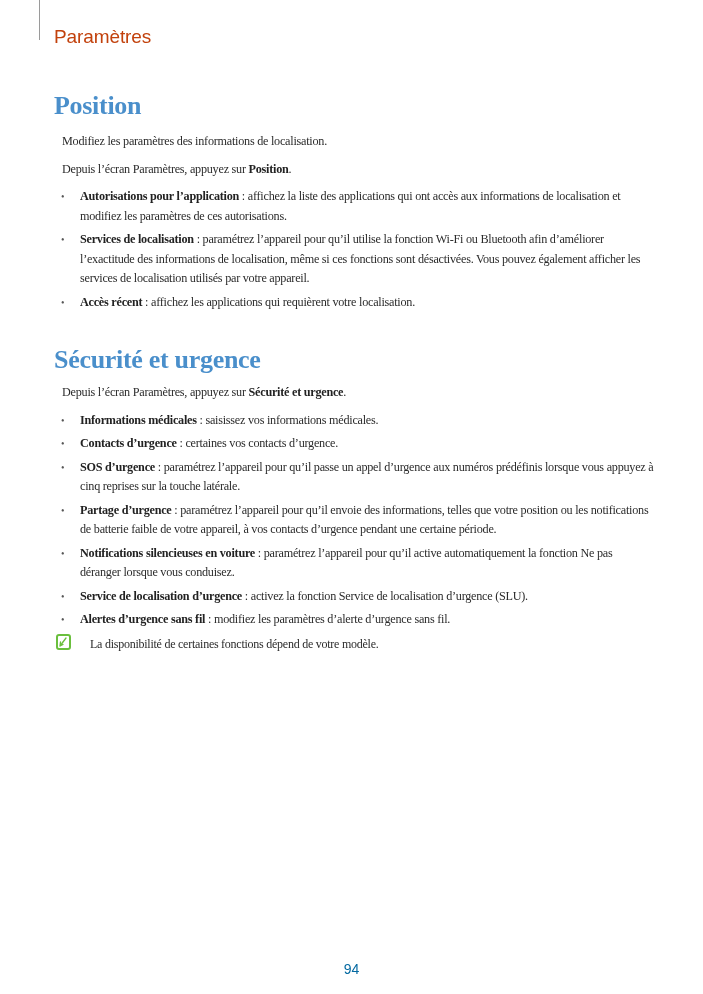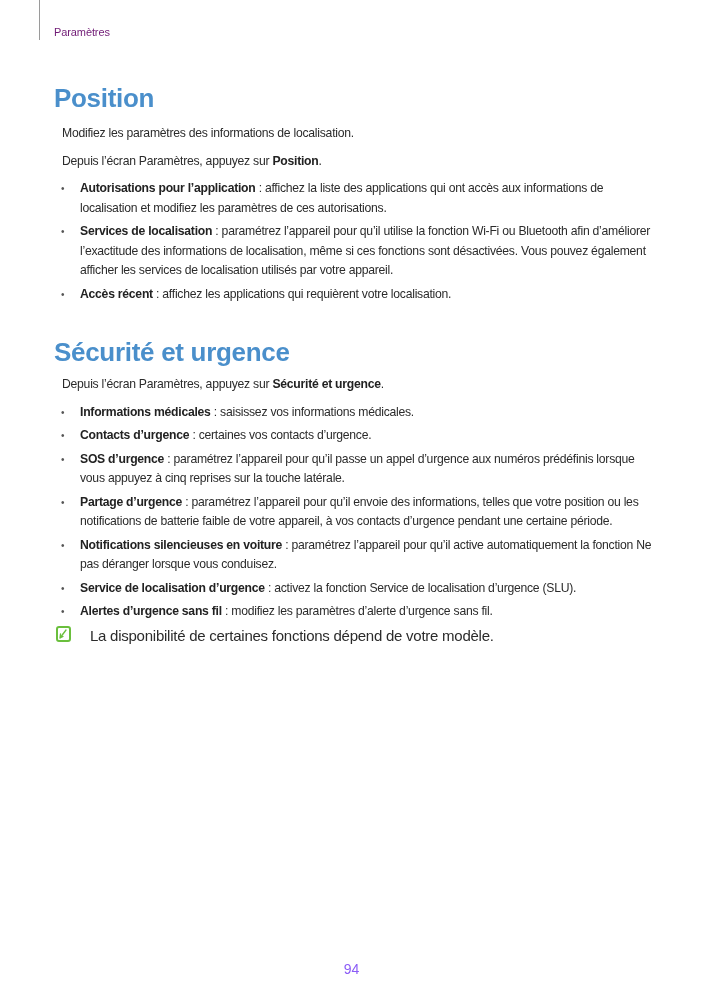--- a/index.html
+++ b/index.html
@@ -4,55 +4,55 @@
   <style>
     html, body { margin: 0; padding: 0; background: #ffffff; }
     body {
       width: 703px; height: 994px; position: relative; overflow: hidden;
       font-family: "Liberation Sans", sans-serif; color: #2b2b2b;
     }
     .header-rule {
       position: absolute; left: 39px; top: 0; width: 1px; height: 40px; background: #9a9a9a;
     }
     .header-title {
-      position: absolute; left: 54px; top: 26px; font-size: 11px; color: #701a75;
+      position: absolute; left: 54px; top: 26px; font-size: 19px; color: #c2410c;
       letter-spacing: -0.1px;
     }
-    .content { position: absolute; left: 54px; top: 80px; width: 600px; }
+    .content { position: absolute; left: 54px; top: 88px; width: 600px; font-family: Liberation Serif, serif; }
     h1 {
       margin: 0; font-weight: bold; font-size: 26px; color: #4a8fcb;
       letter-spacing: -0.3px; line-height: 36px;
     }
     p {
       margin: 8px; font-size: 12.2px; line-height: 19.5px; letter-spacing: -0.25px;
     }
     .para { margin-top: 5px; }
     .first-para { margin-top: 8px; }
     ul { list-style: none; margin: 4px 0 0 0; padding: 0; }
     li {
       position: relative; padding-left: 26px; font-size: 12.2px; line-height: 19.5px;
       letter-spacing: -0.25px; margin-bottom: 4px;
     }
     li .bullet {
       position: absolute; left: 7px; top: 0; font-size: 10px; color: #555;
     }
     b { font-weight: bold; color: #222; }
     .section2 { margin-top: 30px; }
     .note {
-      position: relative; margin-top: 2px; padding-left: 36px; font-size: 15px;
+      position: relative; margin-top: 2px; padding-left: 36px; font-size: 12px;
       line-height: 20px; letter-spacing: -0.25px;
     }
     .note-icon {
       position: absolute; left: 2px; top: 0; width: 15px; height: 16px;
       border: 2px solid #6abf3d; border-radius: 3px; box-sizing: border-box;
     }
     .note-icon svg { position: absolute; left: 0; top: 0; }
     .page-number {
       position: absolute; left: 0; width: 703px; top: 961px; text-align: center;
-      font-size: 14px; color: #8b5cf6;
+      font-size: 14px; color: #0369a1;
     }
   </style>
 </head>
 <body>
 
 <div class="header-rule"></div>
 <div class="header-title">Paramètres</div>
 
 <div class="content">
 

